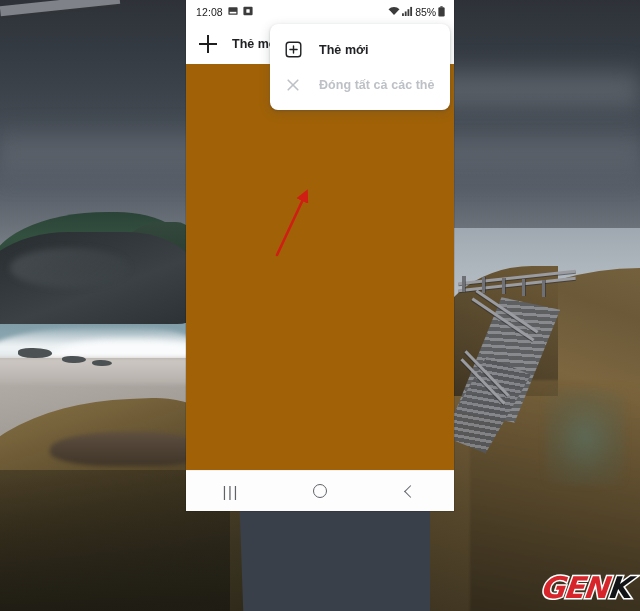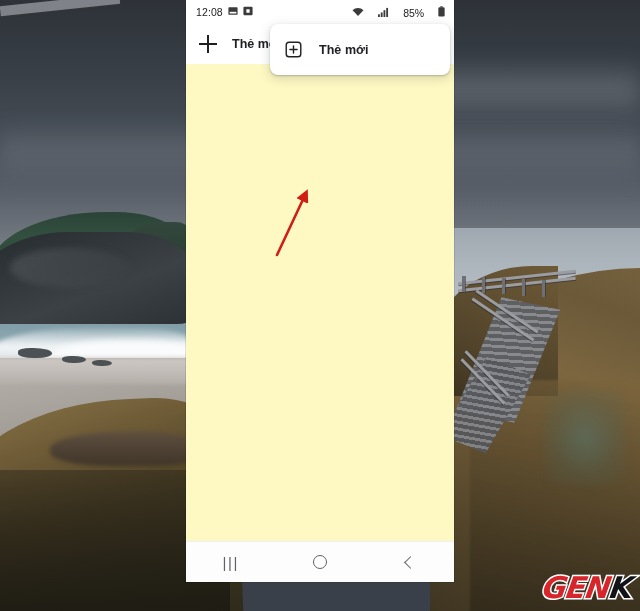--- a/index.html
+++ b/index.html
@@ -171,39 +171,39 @@
       #84868b 0px, #84868b 3px,
       #55575b 3px, #55575b 7px);
     transform: rotate(22deg) skewX(-8deg);
     opacity: .92;
   }
 
   
   #phone {
     position: absolute;
     left: 186px; top: 0;
-    width: 268px; height: 582px;
-    background: #fef9c3;
+    width: 268px; height: 511px;
+    background: #a16207;
     overflow: hidden;
     box-shadow: 0 0 0 1px rgba(0,0,0,.10);
   }
 
   
   #statusbar {
     position: relative;
     height: 24px;
     display: flex; align-items: center;
     padding: 0 9px 0 10px;
     font-size: 10.5px; color: #2b2b2b;
     background: #ffffff;
   }
   .sb-left { display: flex; align-items: center; gap: 5px; }
   .sb-time { font-size: 10.5px; letter-spacing: .1px; color: #222; }
   .sb-spacer { flex: 1; }
-  .sb-right { display: flex; align-items: flex-end; gap: 14px; }
+  .sb-right { display: flex; align-items: center; gap: 2px; }
   .sb-ico { display: inline-block; }
   .sb-batt-text { font-size: 10.5px; color: #222; letter-spacing: -.1px; }
 
   
   #tabbar {
     height: 40px;
     display: flex; align-items: center;
     padding-left: 12px;
     background: #ffffff;
   }
@@ -401,20 +401,28 @@
       <span class="mi-ico">
         <svg width="17" height="17" viewBox="0 0 18 18">
           <rect x="1.3" y="1.3" width="15.4" height="15.4" rx="3" fill="none" stroke="currentColor" stroke-width="1.5"></rect>
           <path d="M9 5.2v7.6M5.2 9h7.6" stroke="currentColor" stroke-width="1.5" stroke-linecap="round"></path>
         </svg>
       </span>
       <span class="mi-label">Thẻ mới</span>
     </div>
 
 
+    <div class="menu-item disabled">
+      <span class="mi-ico">
+        <svg width="16" height="16" viewBox="0 0 18 18">
+          <path d="M3.6 3.6 L14.4 14.4 M14.4 3.6 L3.6 14.4" stroke="currentColor" stroke-width="1.8" stroke-linecap="round"></path>
+        </svg>
+      </span>
+      <span class="mi-label">Đóng tất cả các thẻ</span>
+    </div>
 
 
   </div>
 
   <div id="navbar">
     <div class="nav-btn">
       <span class="nav-recent">|||</span>
     </div>
     <div class="nav-btn">
       <span class="nav-home"></span>

